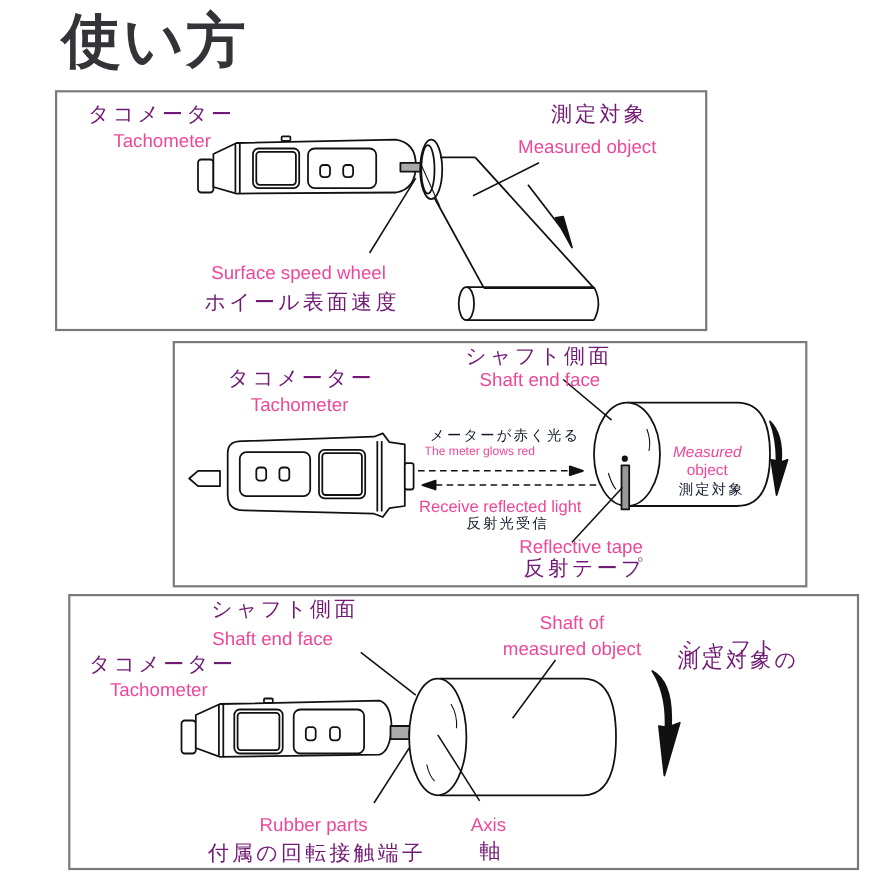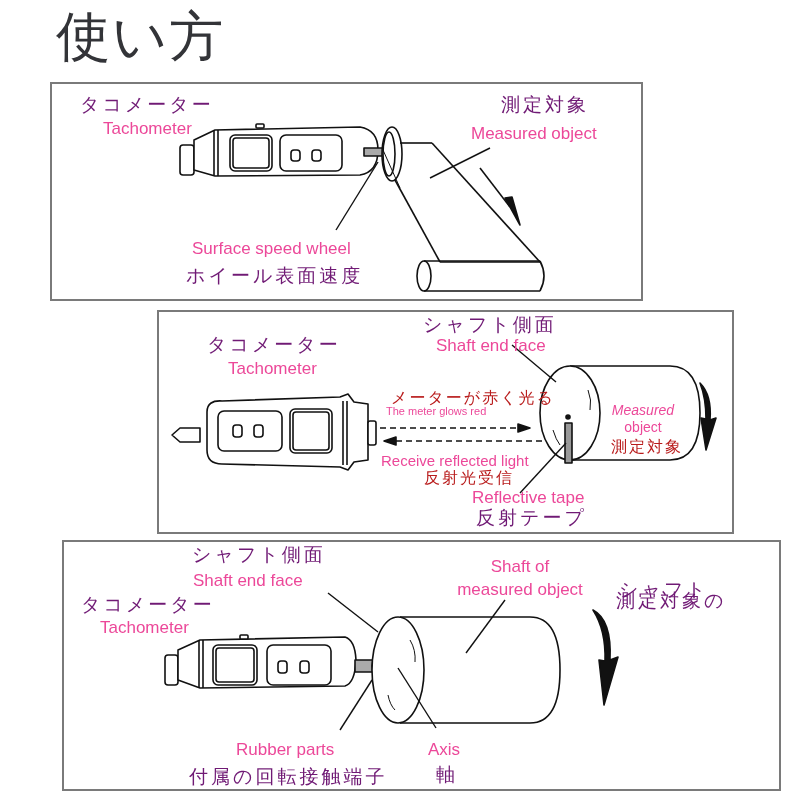--- a/index.html
+++ b/index.html
@@ -1,27 +1,27 @@
 <!DOCTYPE html>
 <html><head>
 <meta charset="utf-8">
 <style>
   html, body { margin:0; padding:0; background:#ffffff; }
   body { width:800px; height:800px; position:relative; overflow:hidden;
          font-family:"Liberation Sans", "DejaVu Sans", sans-serif; color:#111; }
   .title { position:absolute; left:56px; top:2px; font-family:"DejaVu Sans", sans-serif;
-           font-weight:normal; font-size:54px; letter-spacing:2px; color:#333438; line-height:70px; }
+           font-weight:bold; font-size:54px; letter-spacing:2px; color:#333438; line-height:70px; }
   .panel { position:absolute; border:2px solid #7a7a7a; background:#fff; box-sizing:border-box; }
   .p1 { left:50px; top:82px; width:593px; height:219px; }
   .p2 { left:157px; top:310px; width:577px; height:224px; }
   .p3 { left:62px; top:540px; width:719px; height:251px; }
   .lbl { position:absolute; white-space:nowrap; line-height:1; }
   .en { color:#ec4899; font-size:17px; }
   .jp { color:#701a75; font-family:"DejaVu Sans", sans-serif; font-size:19px; letter-spacing:3px; }
-  .jp-sm { color:#b91c1c; font-family:Liberation Serif, serif; font-size:16px; letter-spacing:2px; }
+  .jp-sm { color:#0f172a; font-family:Liberation Mono, monospace; font-size:13px; letter-spacing:2px; }
   .center { text-align:center; }
   svg.art { position:absolute; left:0; top:0; overflow:visible; }
 </style>
 </head>
 <body>
 
 <div class="title">使い方</div>
 
 <div class="panel p1"></div>
 <svg class="art" width="800" height="800">

